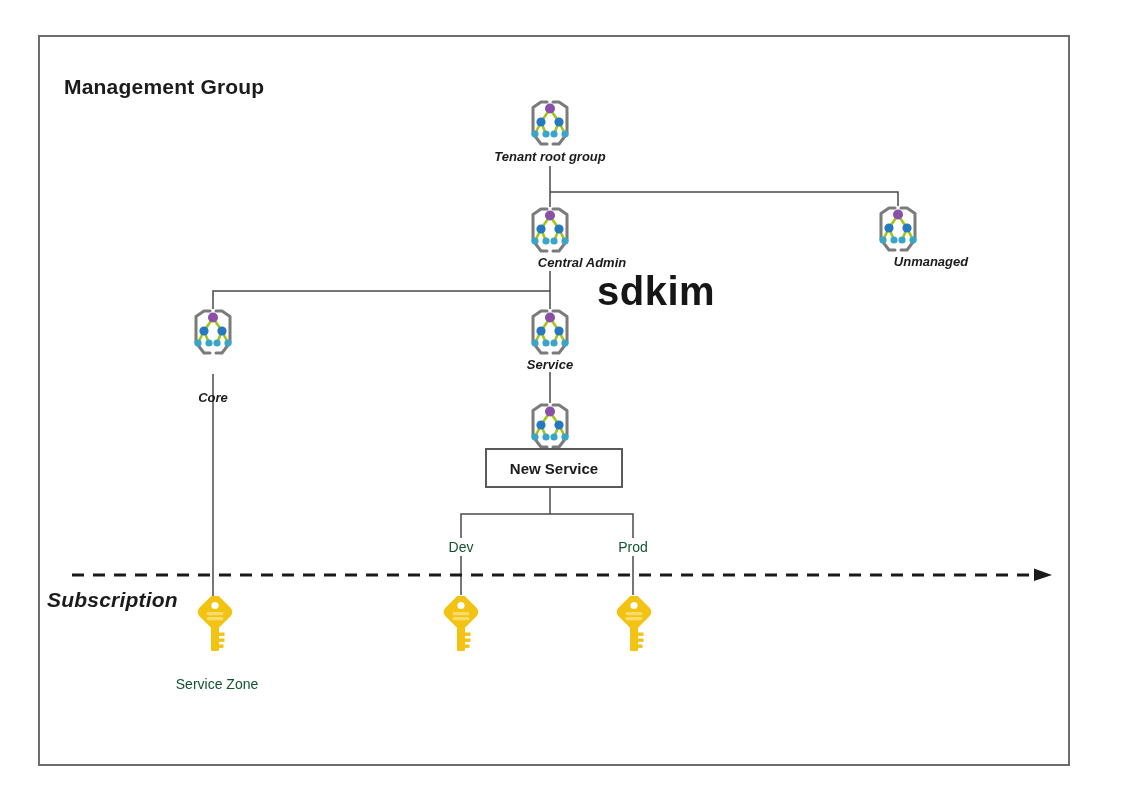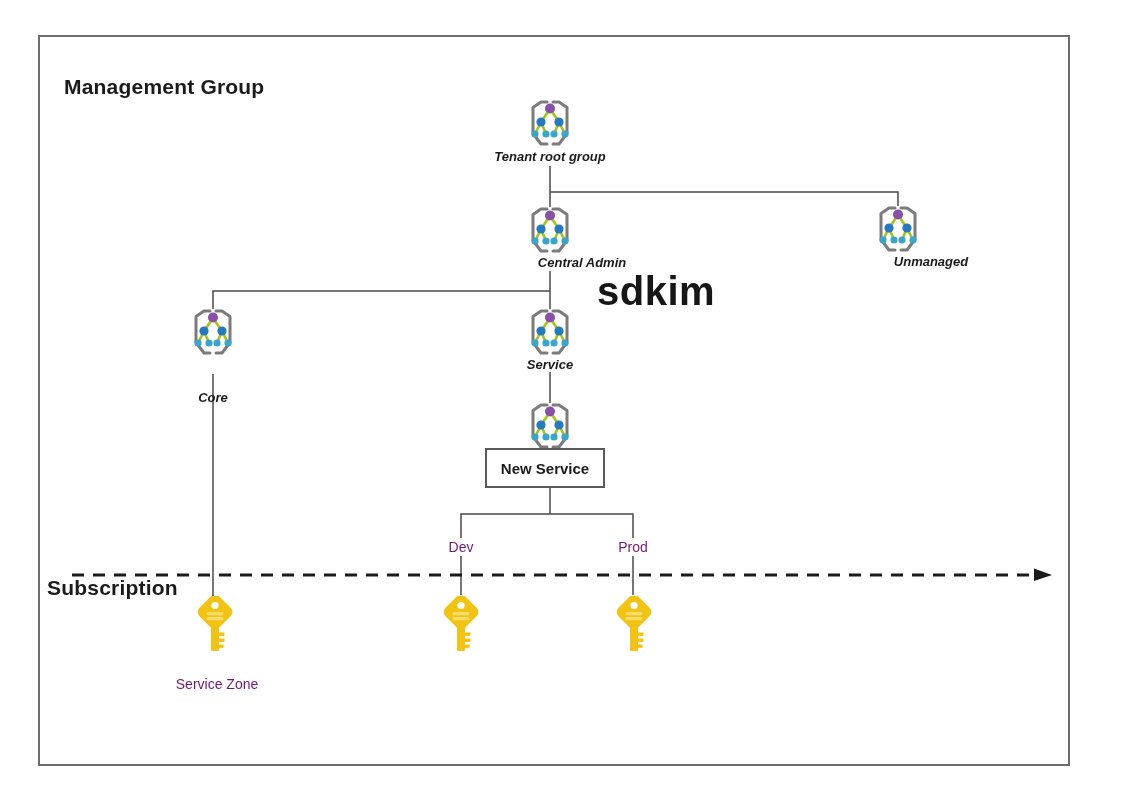--- a/index.html
+++ b/index.html
@@ -11,30 +11,30 @@
     position:absolute;left:38px;top:35px;width:1032px;height:731px;
     border:2px solid #6d6d6d;box-sizing:border-box;background:#fff;
   }
   .zone-label{position:absolute;font-weight:bold;font-size:21px;letter-spacing:0.2px;}
   .node-label{
     position:absolute;transform:translateX(-50%);font-weight:bold;font-size:13px;
     white-space:nowrap;text-align:center;font-style:italic;
   }
   .plain-label{
     position:absolute;transform:translateX(-50%);font-weight:normal;font-size:14px;
-    white-space:nowrap;text-align:center;color:#701a75;
+    white-space:nowrap;text-align:center;color:#14532d;
   }
   .annotation{
     position:absolute;font-weight:bold;font-size:40px;letter-spacing:0.5px;color:#161616;
     line-height:1;
   }
   .mg-icon{position:absolute;width:48px;height:46px;}
   .key-icon{position:absolute;width:42px;height:57px;}
   .svc-box{
-    position:absolute;left:485px;top:448px;width:120px;height:40px;
+    position:absolute;left:485px;top:448px;width:138px;height:40px;
     border:2px solid #5a5a5a;box-sizing:border-box;background:#fff;
     display:flex;align-items:center;justify-content:center;
     font-weight:bold;font-size:15px;
   }
   #wires{position:absolute;left:0;top:0;width:1123px;height:795px;}
   .defs-holder{position:absolute;width:0;height:0;overflow:hidden;}
 </style>
 </head>
 <body>
 
@@ -89,21 +89,21 @@
       <path d="M461 556 V595"></path>
       <path d="M633 556 V595"></path>
     </g>
     <g>
       <path d="M72 575 H1036" fill="none" stroke="#1a1a1a" stroke-width="3.2" stroke-dasharray="12 9"></path>
       <polygon points="1034,568.5 1052,575 1034,581" fill="#1a1a1a"></polygon>
     </g>
   </svg>
 
   <div class="zone-label" style="left:64px;top:75px;">Management Group</div>
-  <div class="zone-label" style="left:47px;top:576px;">Subscription</div>
+  <div class="zone-label" style="left:47px;top:588px;font-style:italic;">Subscription</div>
 
   <svg class="mg-icon" style="left:526px;top:100px;">
       <use href="#mgicon"></use>
     </svg>
   <div class="node-label" style="left:550px;top:149px;">Tenant root group</div>
 
   <svg class="mg-icon" style="left:526px;top:207px;">
       <use href="#mgicon"></use>
     </svg>
   <div class="node-label" style="left:582px;top:255px;">Central Admin</div>

